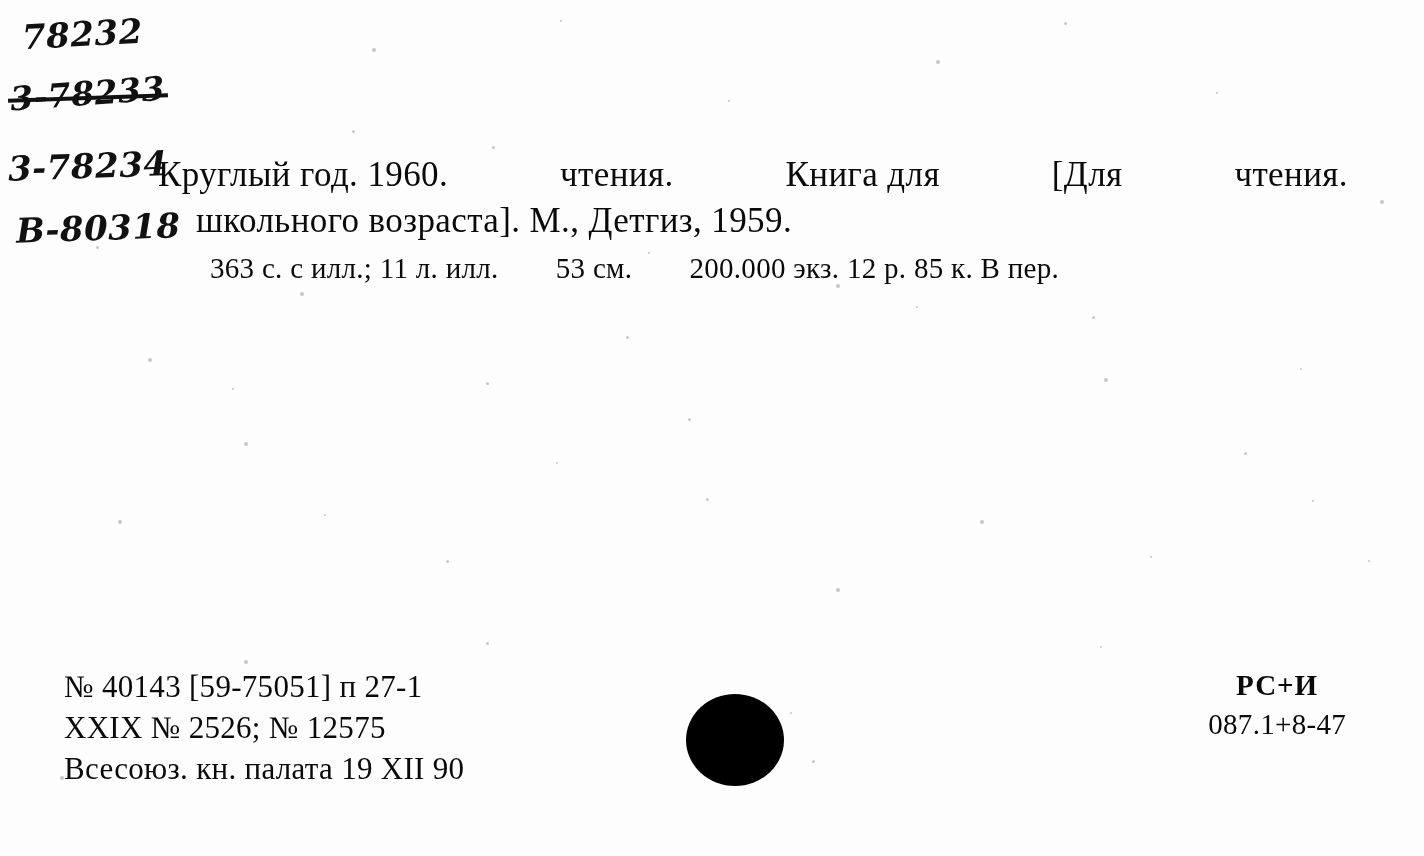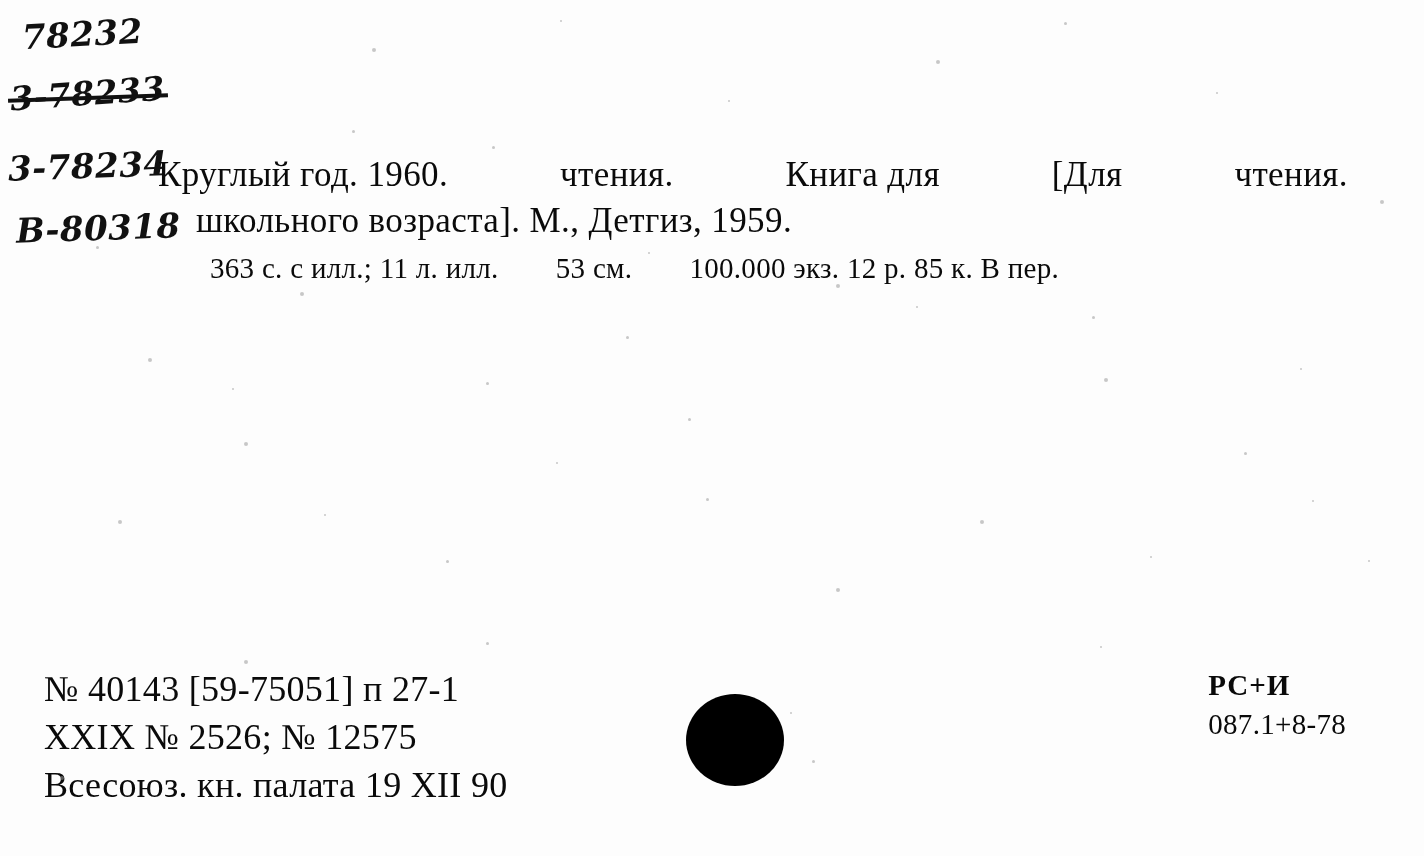--- a/index.html
+++ b/index.html
@@ -69,34 +69,34 @@
     font-size: 29px;
     letter-spacing: .3px;
     white-space: nowrap;
   }
   .line3 .gap-a { display: inline-block; width: 42px; }
   .line3 .gap-b { display: inline-block; width: 42px; }
 
   
   .footer-left {
     position: absolute;
-    left: 44px;
+    left: 64px;
     top: 666px;
-    font-size: 36px;
+    font-size: 31px;
     line-height: 1.33;
     letter-spacing: .3px;
     white-space: nowrap;
   }
   .footer-right {
     position: absolute;
     right: 78px;
     top: 666px;
     font-size: 29px;
     line-height: 1.33;
-    text-align: left;
+    text-align: center;
     letter-spacing: .3px;
     white-space: nowrap;
   }
   .footer-right .rsi { font-weight: 700; letter-spacing: 1px; }
   .footer-right .k84 { font-weight: 700; }
 
   
   #blot {
     position: absolute;
     left: 686px;
@@ -125,33 +125,33 @@
       <span>Книга для</span>
       <span>[Для</span>
       <span>чтения.</span>
     </div>
     <div class="line2">школьного возраста].        М., Детгиз, 1959.</div>
     <div class="line3">
       <span>363 с. с илл.; 11 л. илл.</span>
       <span class="gap-a"></span>
       <span>53 см.</span>
       <span class="gap-b"></span>
-      <span>100.000 экз. 12 р. 85 к. В пер.</span>
+      <span>200.000 экз. 12 р. 85 к. В пер.</span>
     </div>
   </div>
 
   <div class="footer-left">
     <div>№ 40143 [59-75051] п    27-1</div>
     <div>XXIX № 2526; № 12575</div>
     <div>Всесоюз. кн. палата 19 XII 90</div>
   </div>
 
   <div class="footer-right">
     <div class="rsi">РС+И</div>
-    <div>087.1+8-78</div>
+    <div>087.1+8-47</div>
   </div>
 
   <div id="blot"></div>
 
 <div class="speck" style="left: 560px; top: 20px; width: 2px; height: 2px;"></div>
     <div class="speck" style="left: 1064px; top: 22px; width: 3px; height: 3px;"></div>
     <div class="speck" style="left: 372px; top: 48px; width: 4px; height: 4px;"></div>
     <div class="speck" style="left: 728px; top: 100px; width: 2px; height: 2px;"></div>
     <div class="speck" style="left: 352px; top: 130px; width: 3px; height: 3px;"></div>
     <div class="speck" style="left: 936px; top: 60px; width: 4px; height: 4px;"></div>

